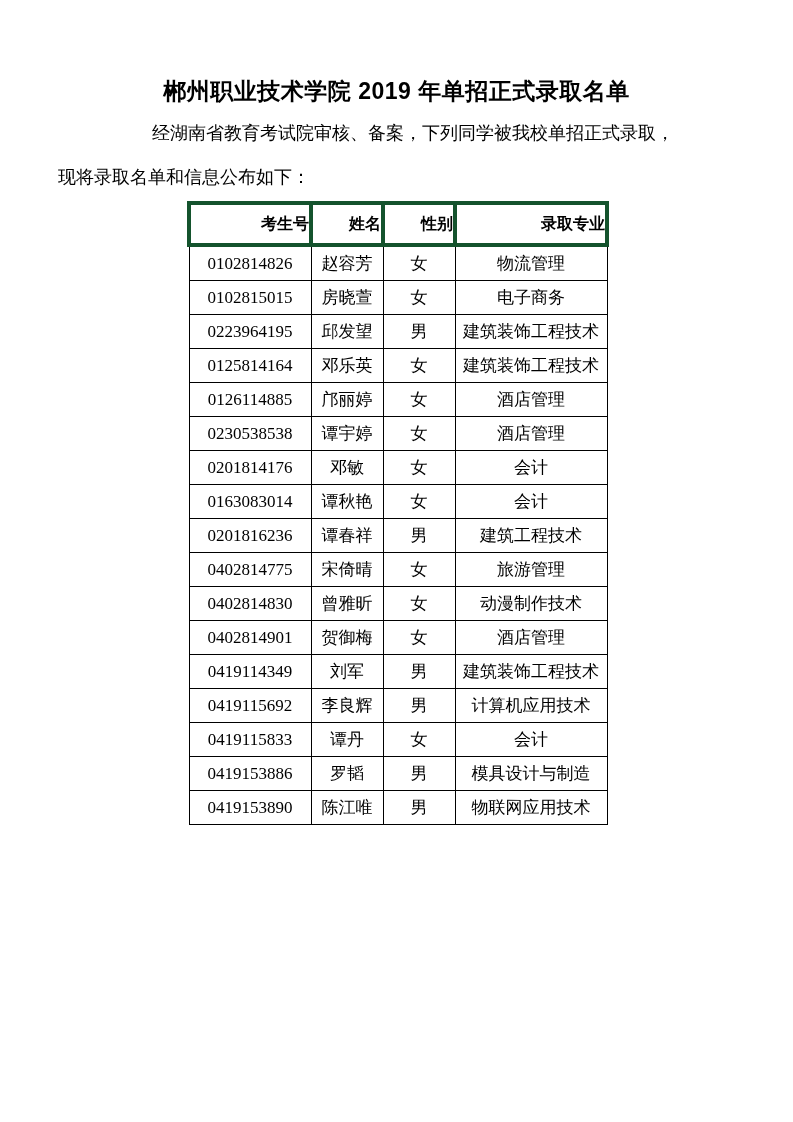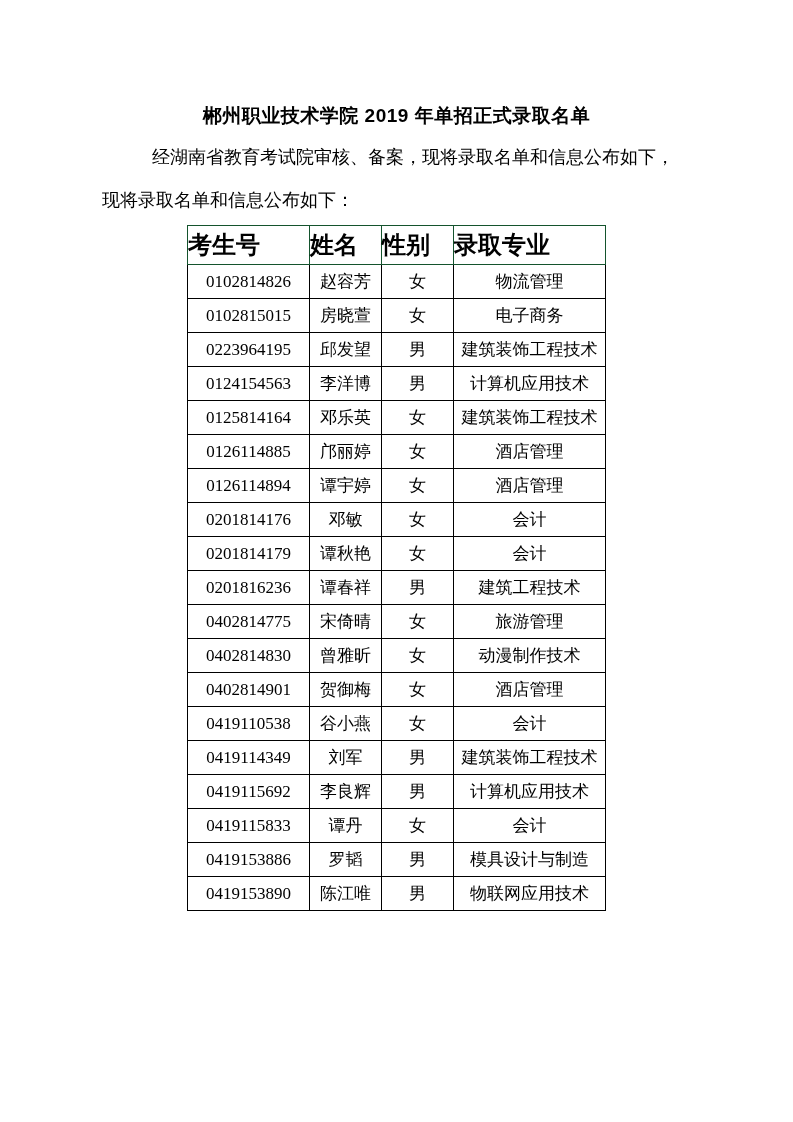--- a/index.html
+++ b/index.html
@@ -10,58 +10,57 @@
   .page {
     position: relative;
     width: 793px;
     height: 1122px;
     background: #ffffff;
     color: #000000;
     font-family: "Liberation Serif", serif;
     overflow: hidden;
   }
   .doc-title {
-    margin: 102px 0 0 0;
+    margin: 78px 0 0 0;
     text-align: center;
-    font-size: 19px;
+    font-size: 23px;
     line-height: 27px;
     font-weight: bold;
     font-family: "Liberation Sans", sans-serif;
     letter-spacing: 0.5px;
   }
   .intro-line {
     margin: 0;
     font-size: 18px;
     line-height: 22px;
     letter-spacing: 0px;
     white-space: nowrap;
   }
   .intro-line.first {
     margin: 17px 0 0 152px;
   }
   .intro-line.second {
-    margin: 22px 0 0 102px;
-    font-family: Liberation Mono, monospace;
+    margin: 22px 0 0 58px;
   }
   table.admission-table {
     margin: 13px 0 0 187px;
     border-collapse: collapse;
     table-layout: fixed;
     width: 418px;
   }
   table.admission-table col.c1 { width: 122px; }
   table.admission-table col.c2 { width: 72px; }
   table.admission-table col.c3 { width: 72px; }
   table.admission-table col.c4 { width: 152px; }
   table.admission-table th {
-    border: 1px solid #14532d;
+    border: 4px solid #14532d;
     height: 38px;
-    text-align: left;
+    text-align: right;
     vertical-align: middle;
-    font-size: 24px;
+    font-size: 16px;
     font-weight: bold;
     font-family: "Liberation Sans", sans-serif;
     padding: 0;
   }
   table.admission-table td {
     border: 1px solid #000000;
     height: 33px;
     text-align: center;
     vertical-align: middle;
     font-size: 17px;
@@ -69,21 +68,21 @@
     padding: 0;
   }
 </style>
 </head>
 <body>
 
 <div class="page">
 
   <h1 class="doc-title">郴州职业技术学院 2019 年单招正式录取名单</h1>
 
-  <p class="intro-line first">经湖南省教育考试院审核、备案，现将录取名单和信息公布如下，</p>
+  <p class="intro-line first">经湖南省教育考试院审核、备案，下列同学被我校单招正式录取，</p>
 
   <p class="intro-line second">现将录取名单和信息公布如下：</p>
 
   <table class="admission-table">
     <colgroup>
       <col class="c1">
         <col class="c2">
         <col class="c3">
         <col class="c4">
     </colgroup>
@@ -108,51 +107,45 @@
           <td>女</td>
           <td>电子商务</td>
         </tr>
         <tr>
           <td>0223964195</td>
           <td>邱发望</td>
           <td>男</td>
           <td>建筑装饰工程技术</td>
         </tr>
         <tr>
-          <td>0124154563</td>
-          <td>李洋博</td>
-          <td>男</td>
-          <td>计算机应用技术</td>
-        </tr>
-        <tr>
           <td>0125814164</td>
           <td>邓乐英</td>
           <td>女</td>
           <td>建筑装饰工程技术</td>
         </tr>
         <tr>
           <td>0126114885</td>
           <td>邝丽婷</td>
           <td>女</td>
           <td>酒店管理</td>
         </tr>
         <tr>
-          <td>0126114894</td>
+          <td>0230538538</td>
           <td>谭宇婷</td>
           <td>女</td>
           <td>酒店管理</td>
         </tr>
         <tr>
           <td>0201814176</td>
           <td>邓敏</td>
           <td>女</td>
           <td>会计</td>
         </tr>
         <tr>
-          <td>0201814179</td>
+          <td>0163083014</td>
           <td>谭秋艳</td>
           <td>女</td>
           <td>会计</td>
         </tr>
         <tr>
           <td>0201816236</td>
           <td>谭春祥</td>
           <td>男</td>
           <td>建筑工程技术</td>
         </tr>
@@ -168,26 +161,20 @@
           <td>女</td>
           <td>动漫制作技术</td>
         </tr>
         <tr>
           <td>0402814901</td>
           <td>贺御梅</td>
           <td>女</td>
           <td>酒店管理</td>
         </tr>
         <tr>
-          <td>0419110538</td>
-          <td>谷小燕</td>
-          <td>女</td>
-          <td>会计</td>
-        </tr>
-        <tr>
           <td>0419114349</td>
           <td>刘军</td>
           <td>男</td>
           <td>建筑装饰工程技术</td>
         </tr>
         <tr>
           <td>0419115692</td>
           <td>李良辉</td>
           <td>男</td>
           <td>计算机应用技术</td>

